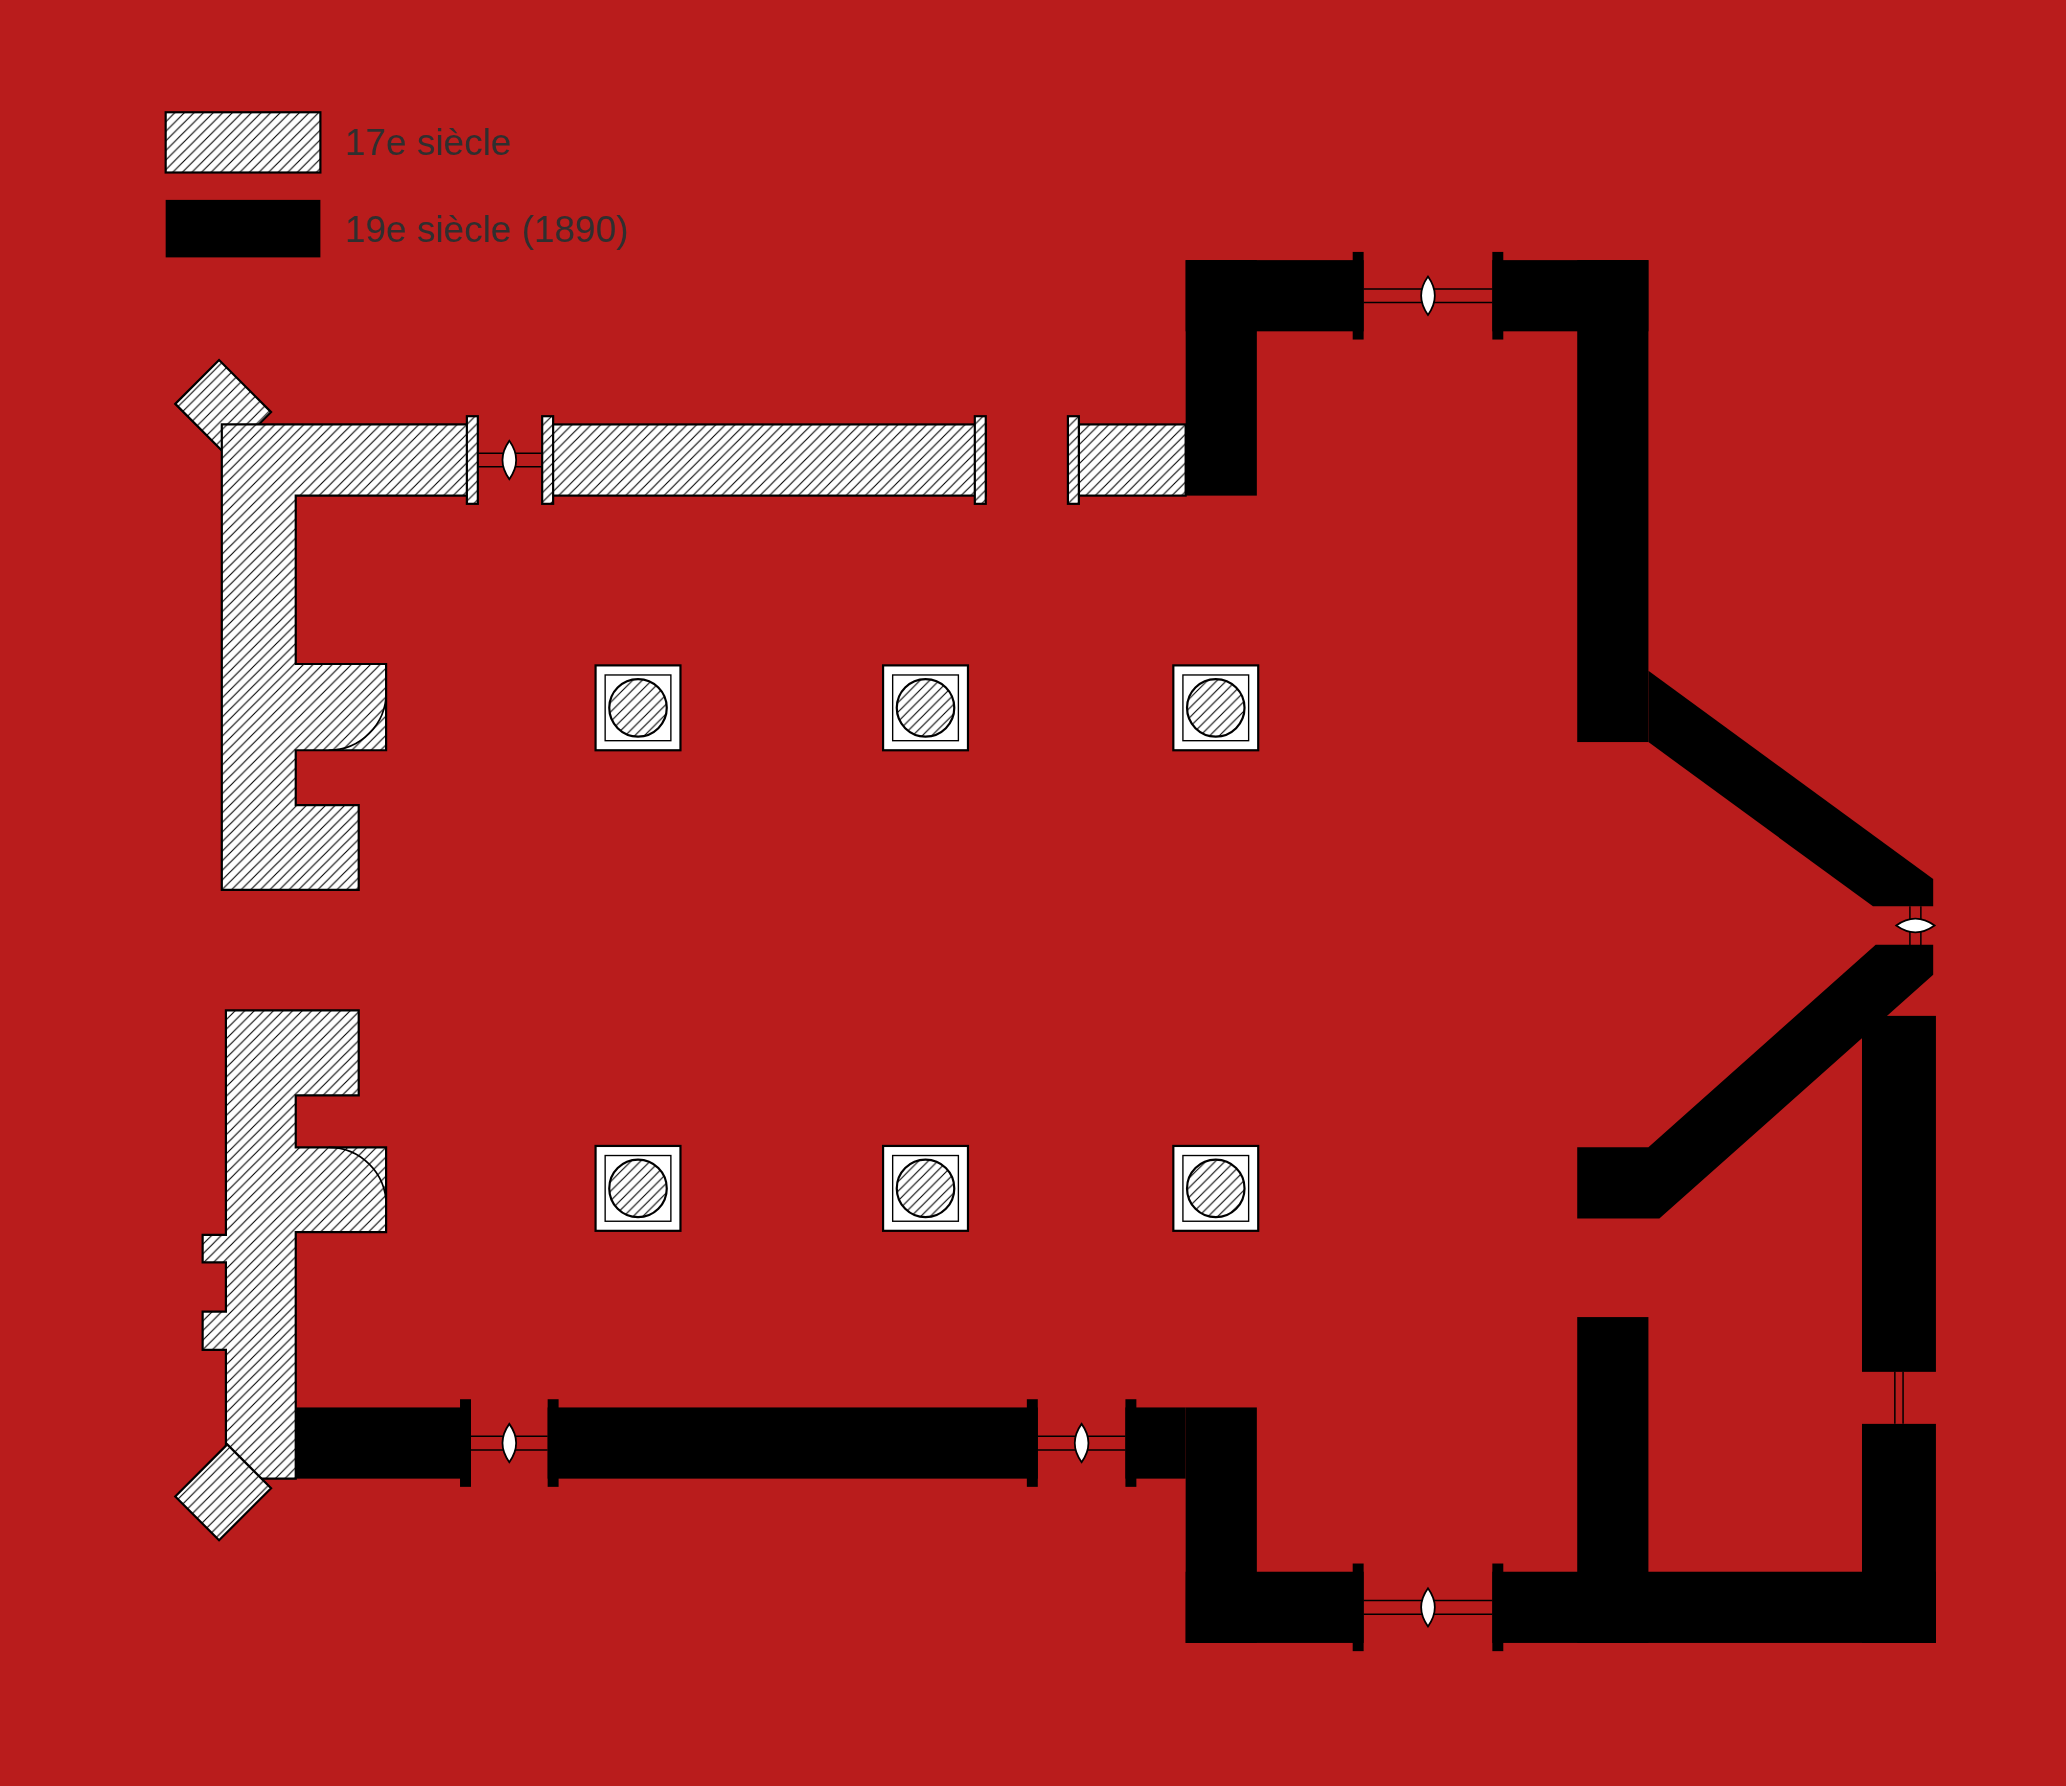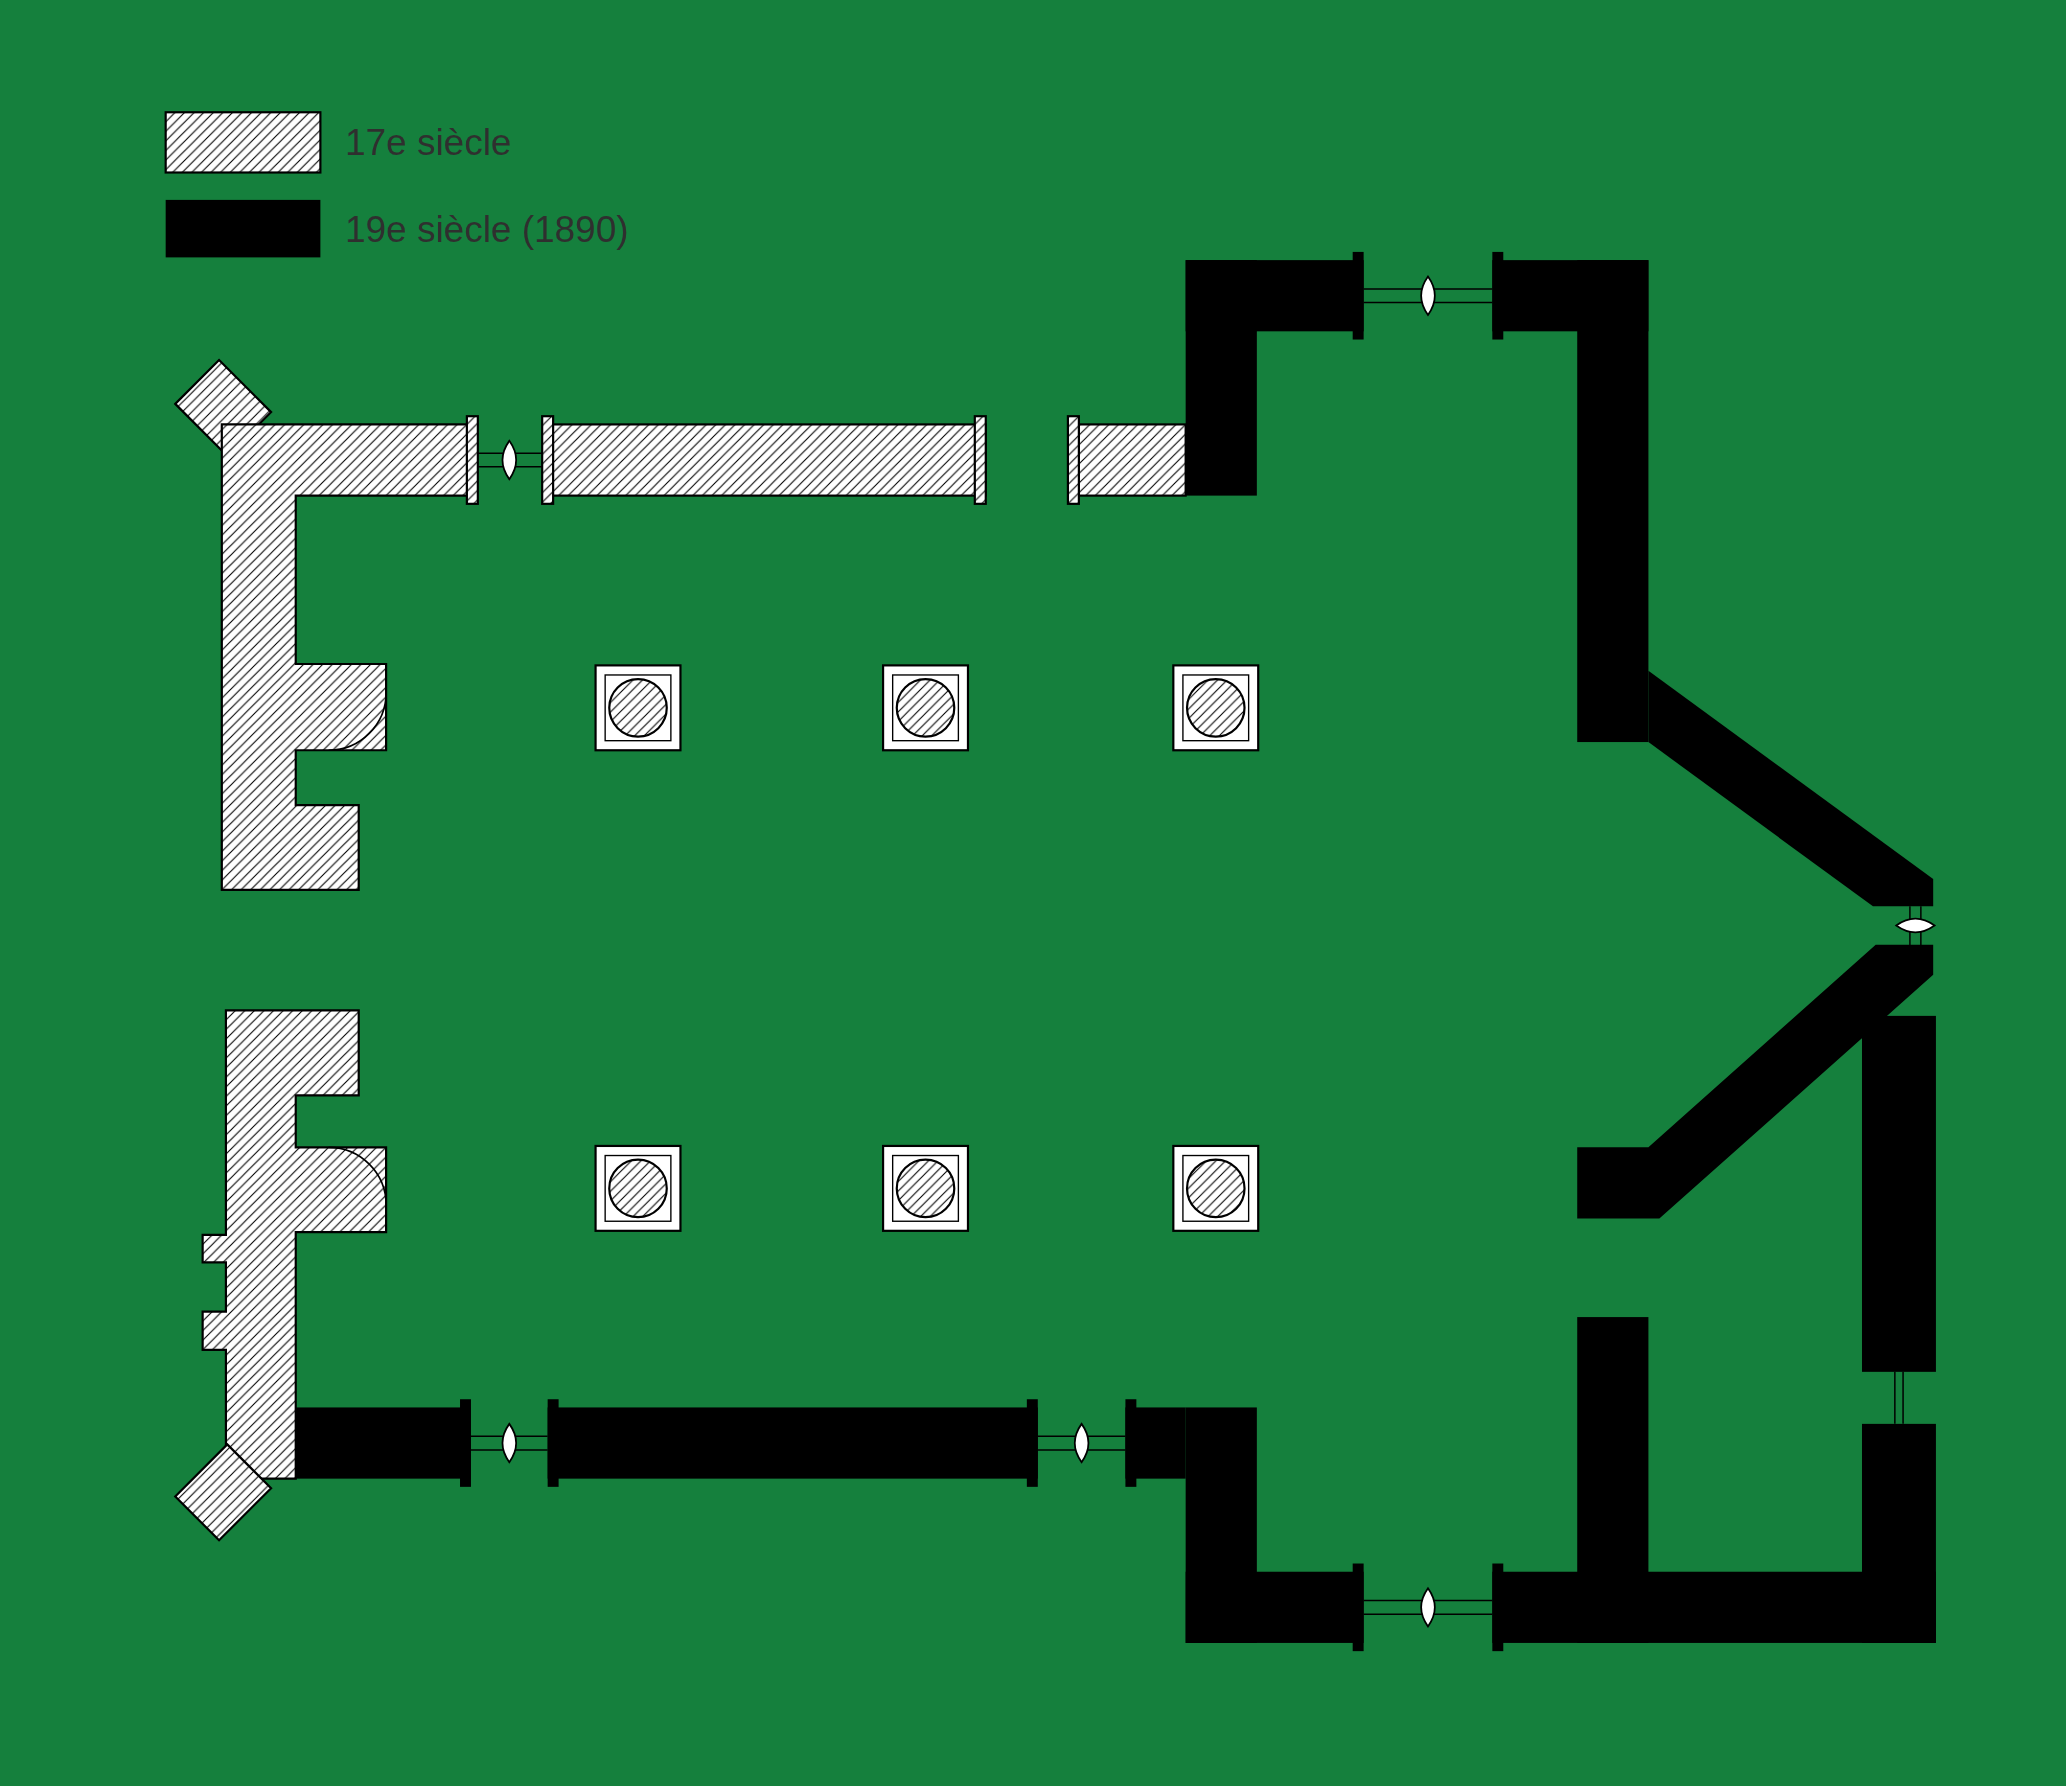--- a/index.html
+++ b/index.html
@@ -4,21 +4,21 @@
 <style>
   html, body {
     margin: 0;
     padding: 0;
     background: #ffffff;
   }
   .page {
     position: relative;
     width: 2066px;
     height: 1786px;
-    background: #15803d;
+    background: #b91c1c;
     overflow: hidden;
   }
   svg { display: block; }
   .legend-text {
     font-family: "Liberation Sans", sans-serif;
     font-size: 27px;
     fill: #2f2f2f;
   }
   .hatched { fill: url(#hatch); stroke: #000; stroke-width: 1.6; }
   .blackwall { fill: #000; stroke: none; }

